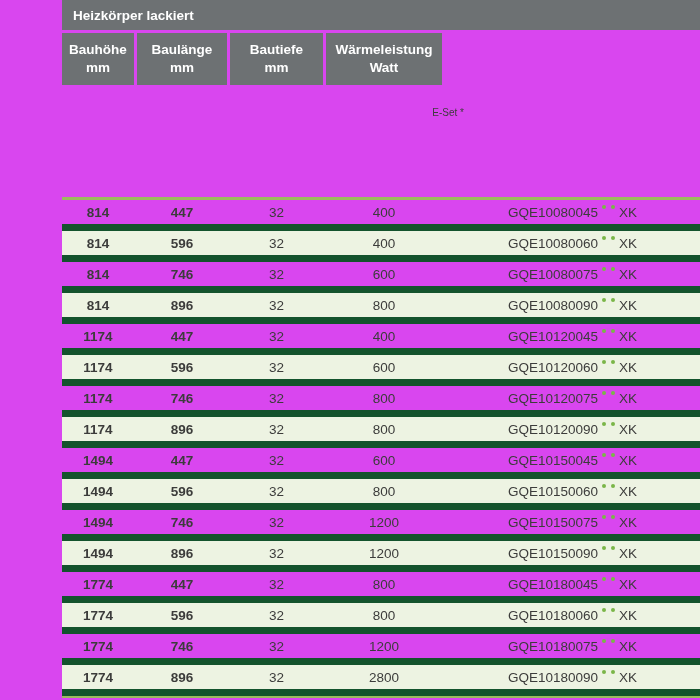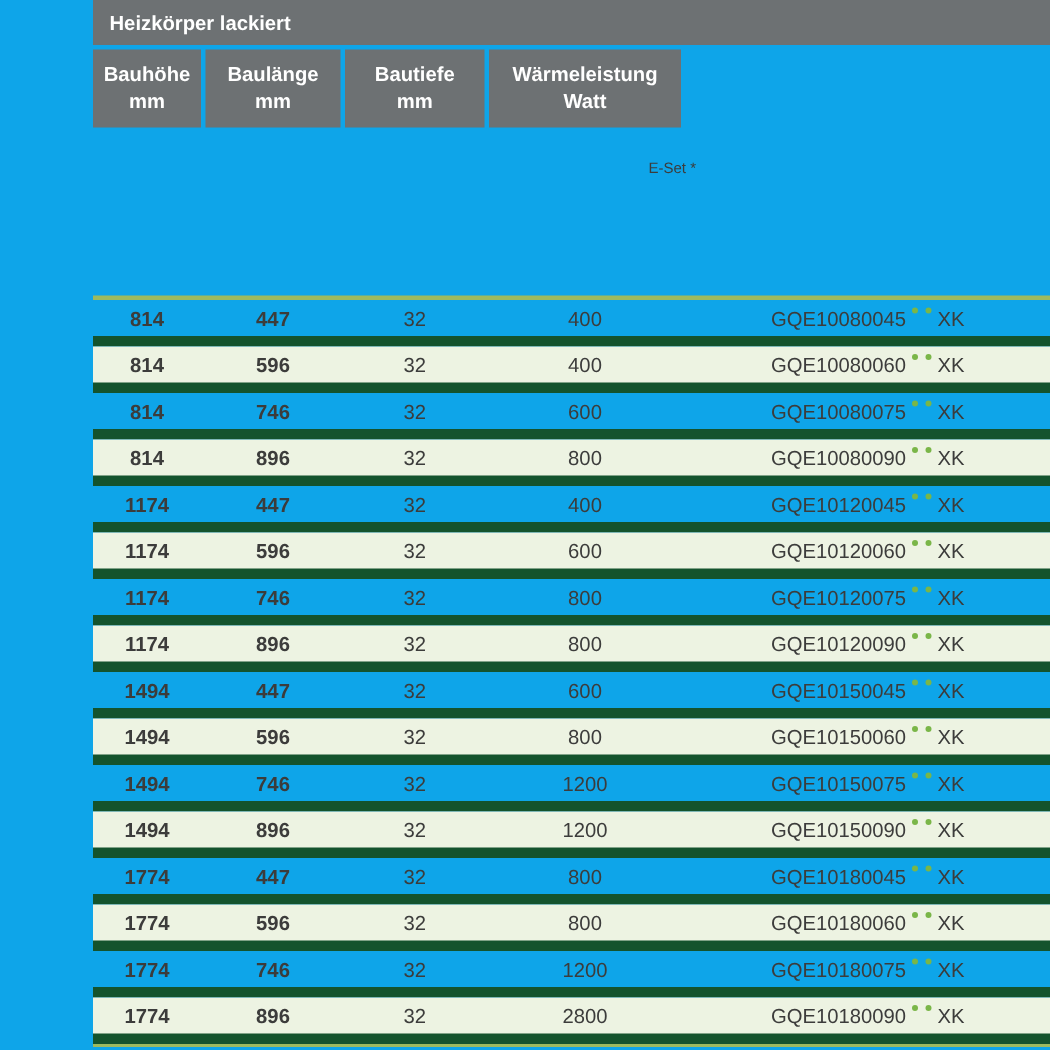--- a/index.html
+++ b/index.html
@@ -1,19 +1,19 @@
 <!DOCTYPE html>
 <html><head>
 <meta charset="utf-8">
 <style>
   html, body { margin: 0; padding: 0; background: #ffffff; }
   .page {
     position: relative;
     width: 700px; height: 700px;
-    background: #0ea5e9;
+    background: #d946ef;
     font-family: "Liberation Sans", sans-serif;
     color: #3c3c3b;
     overflow: hidden;
   }
   .table-wrap {
     position: absolute;
     left: 62px; top: 0;
     width: 638px;
   }
   .title-bar {
@@ -42,21 +42,21 @@
     display: flex;
     flex-direction: column;
     align-items: center;
     justify-content: center;
     text-align: center;
   }
   .hcell span:empty { display: none; }
   .c1 { width: 72px; }
   .c2 { width: 90px; justify-content: center; }
   .c3 { width: 93px; }
-  .c4 { width: 128px; }
+  .c4 { width: 116px; }
   .c5 { flex: 1; }
   .subheader-area {
     position: relative;
     height: 112px;
   }
   .eset {
     position: absolute;
     left: 282px;
     width: 120px;
     top: 22px;

